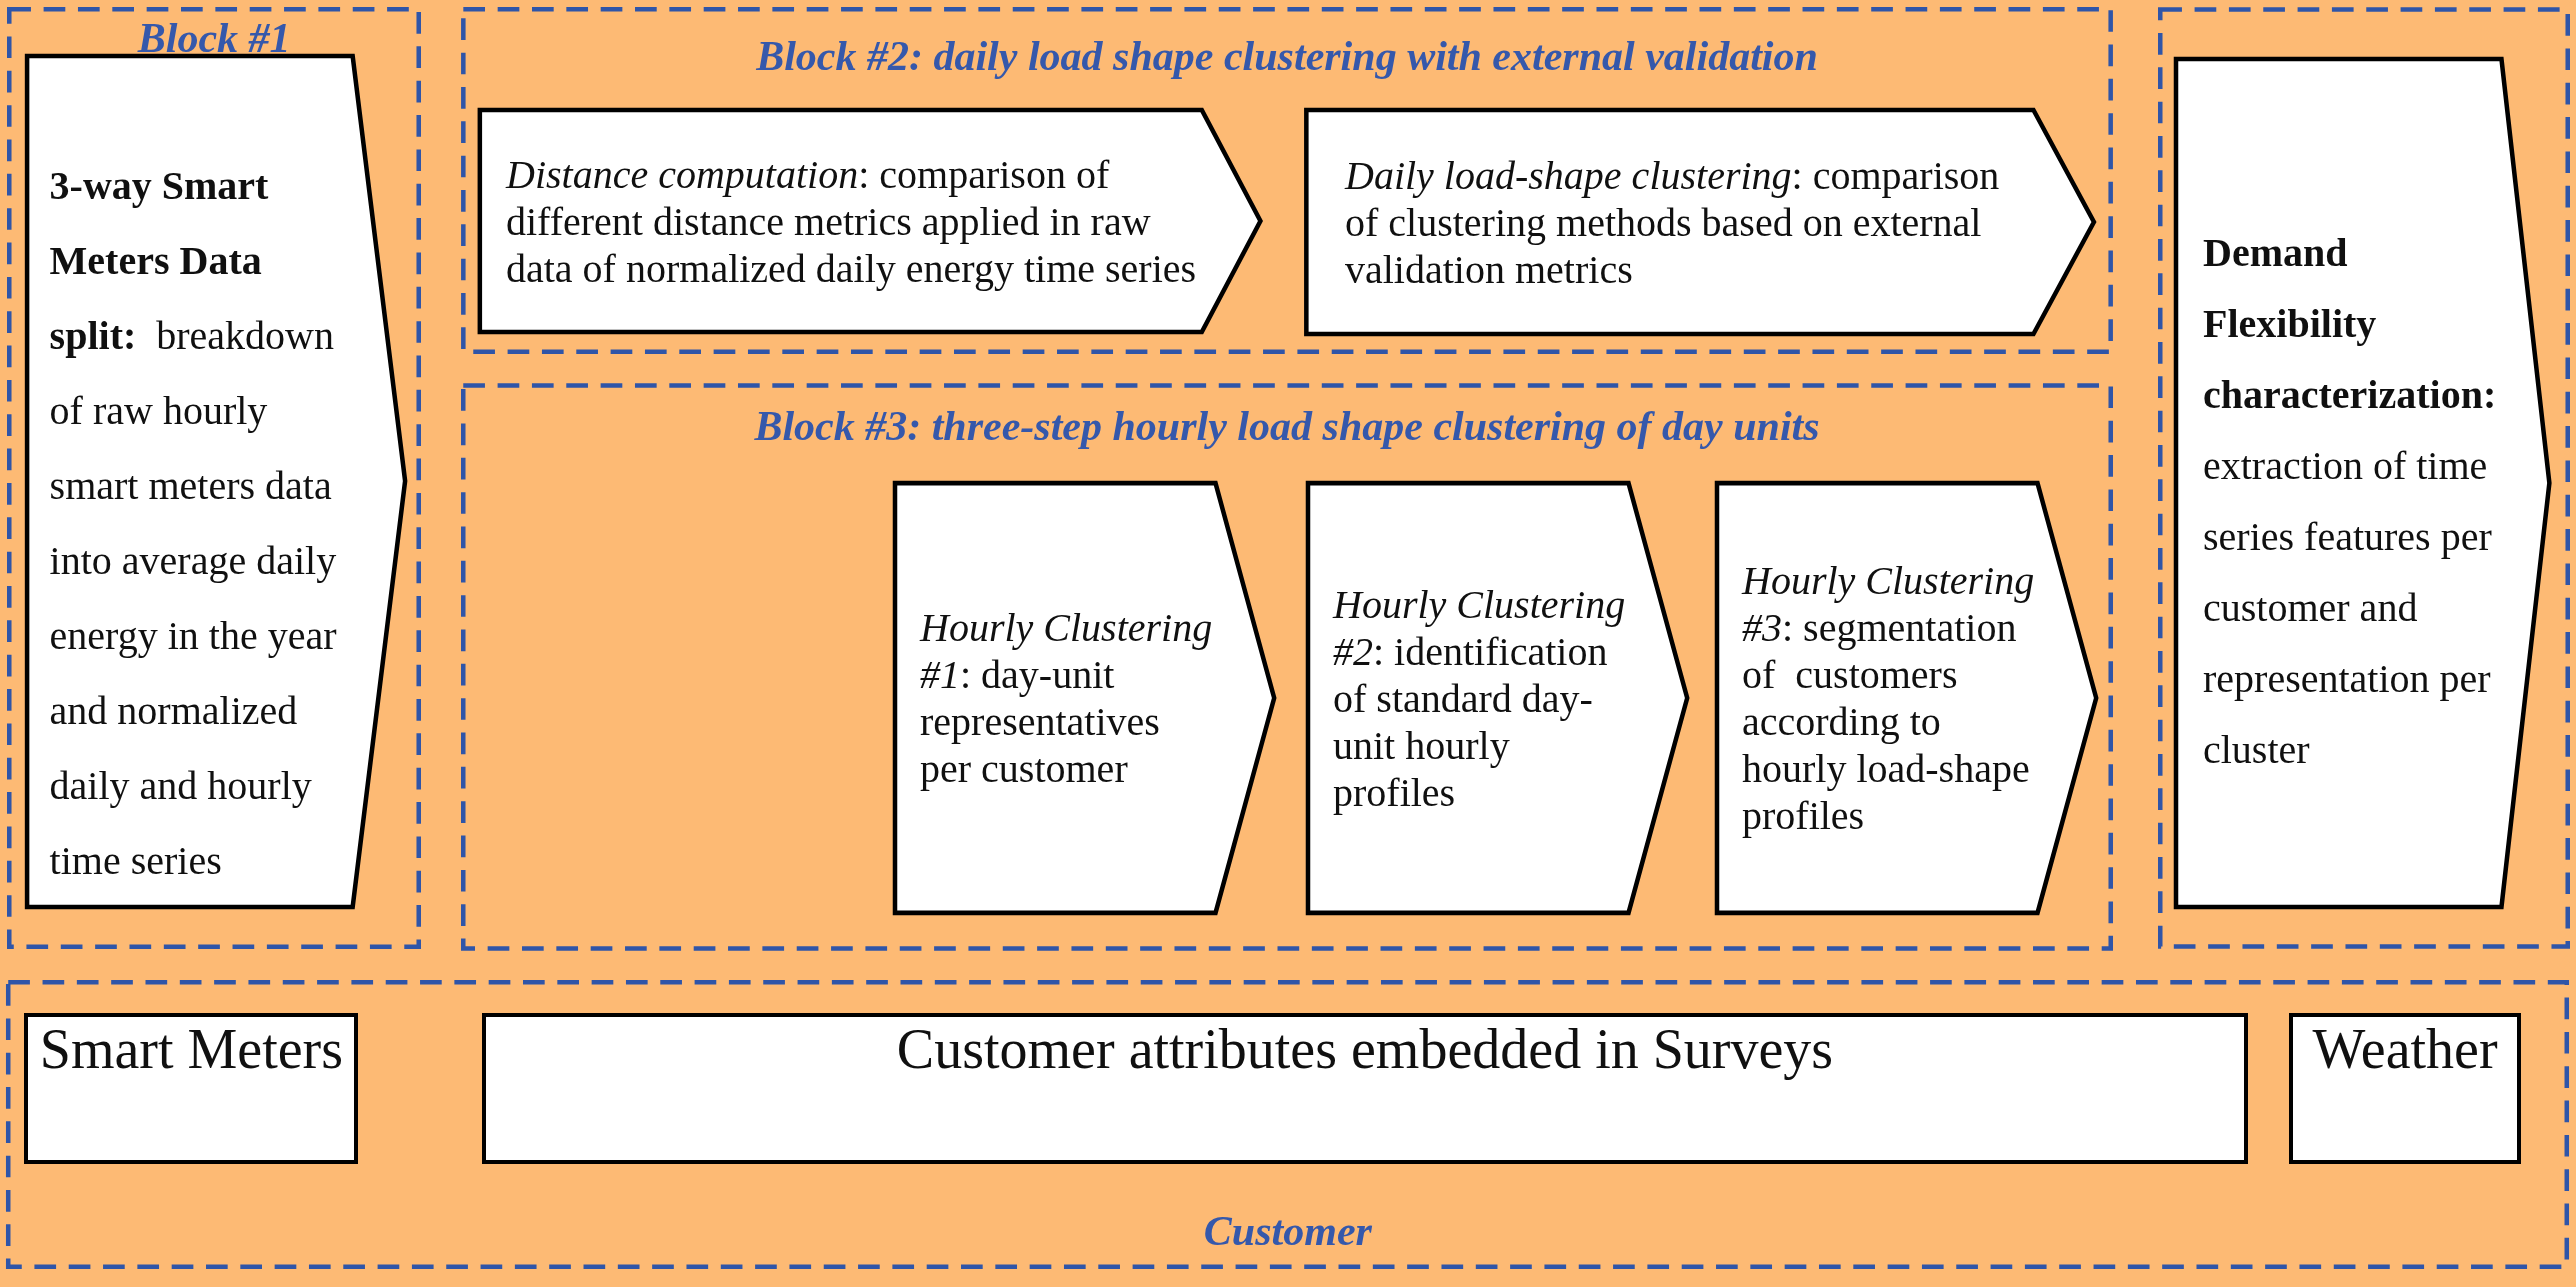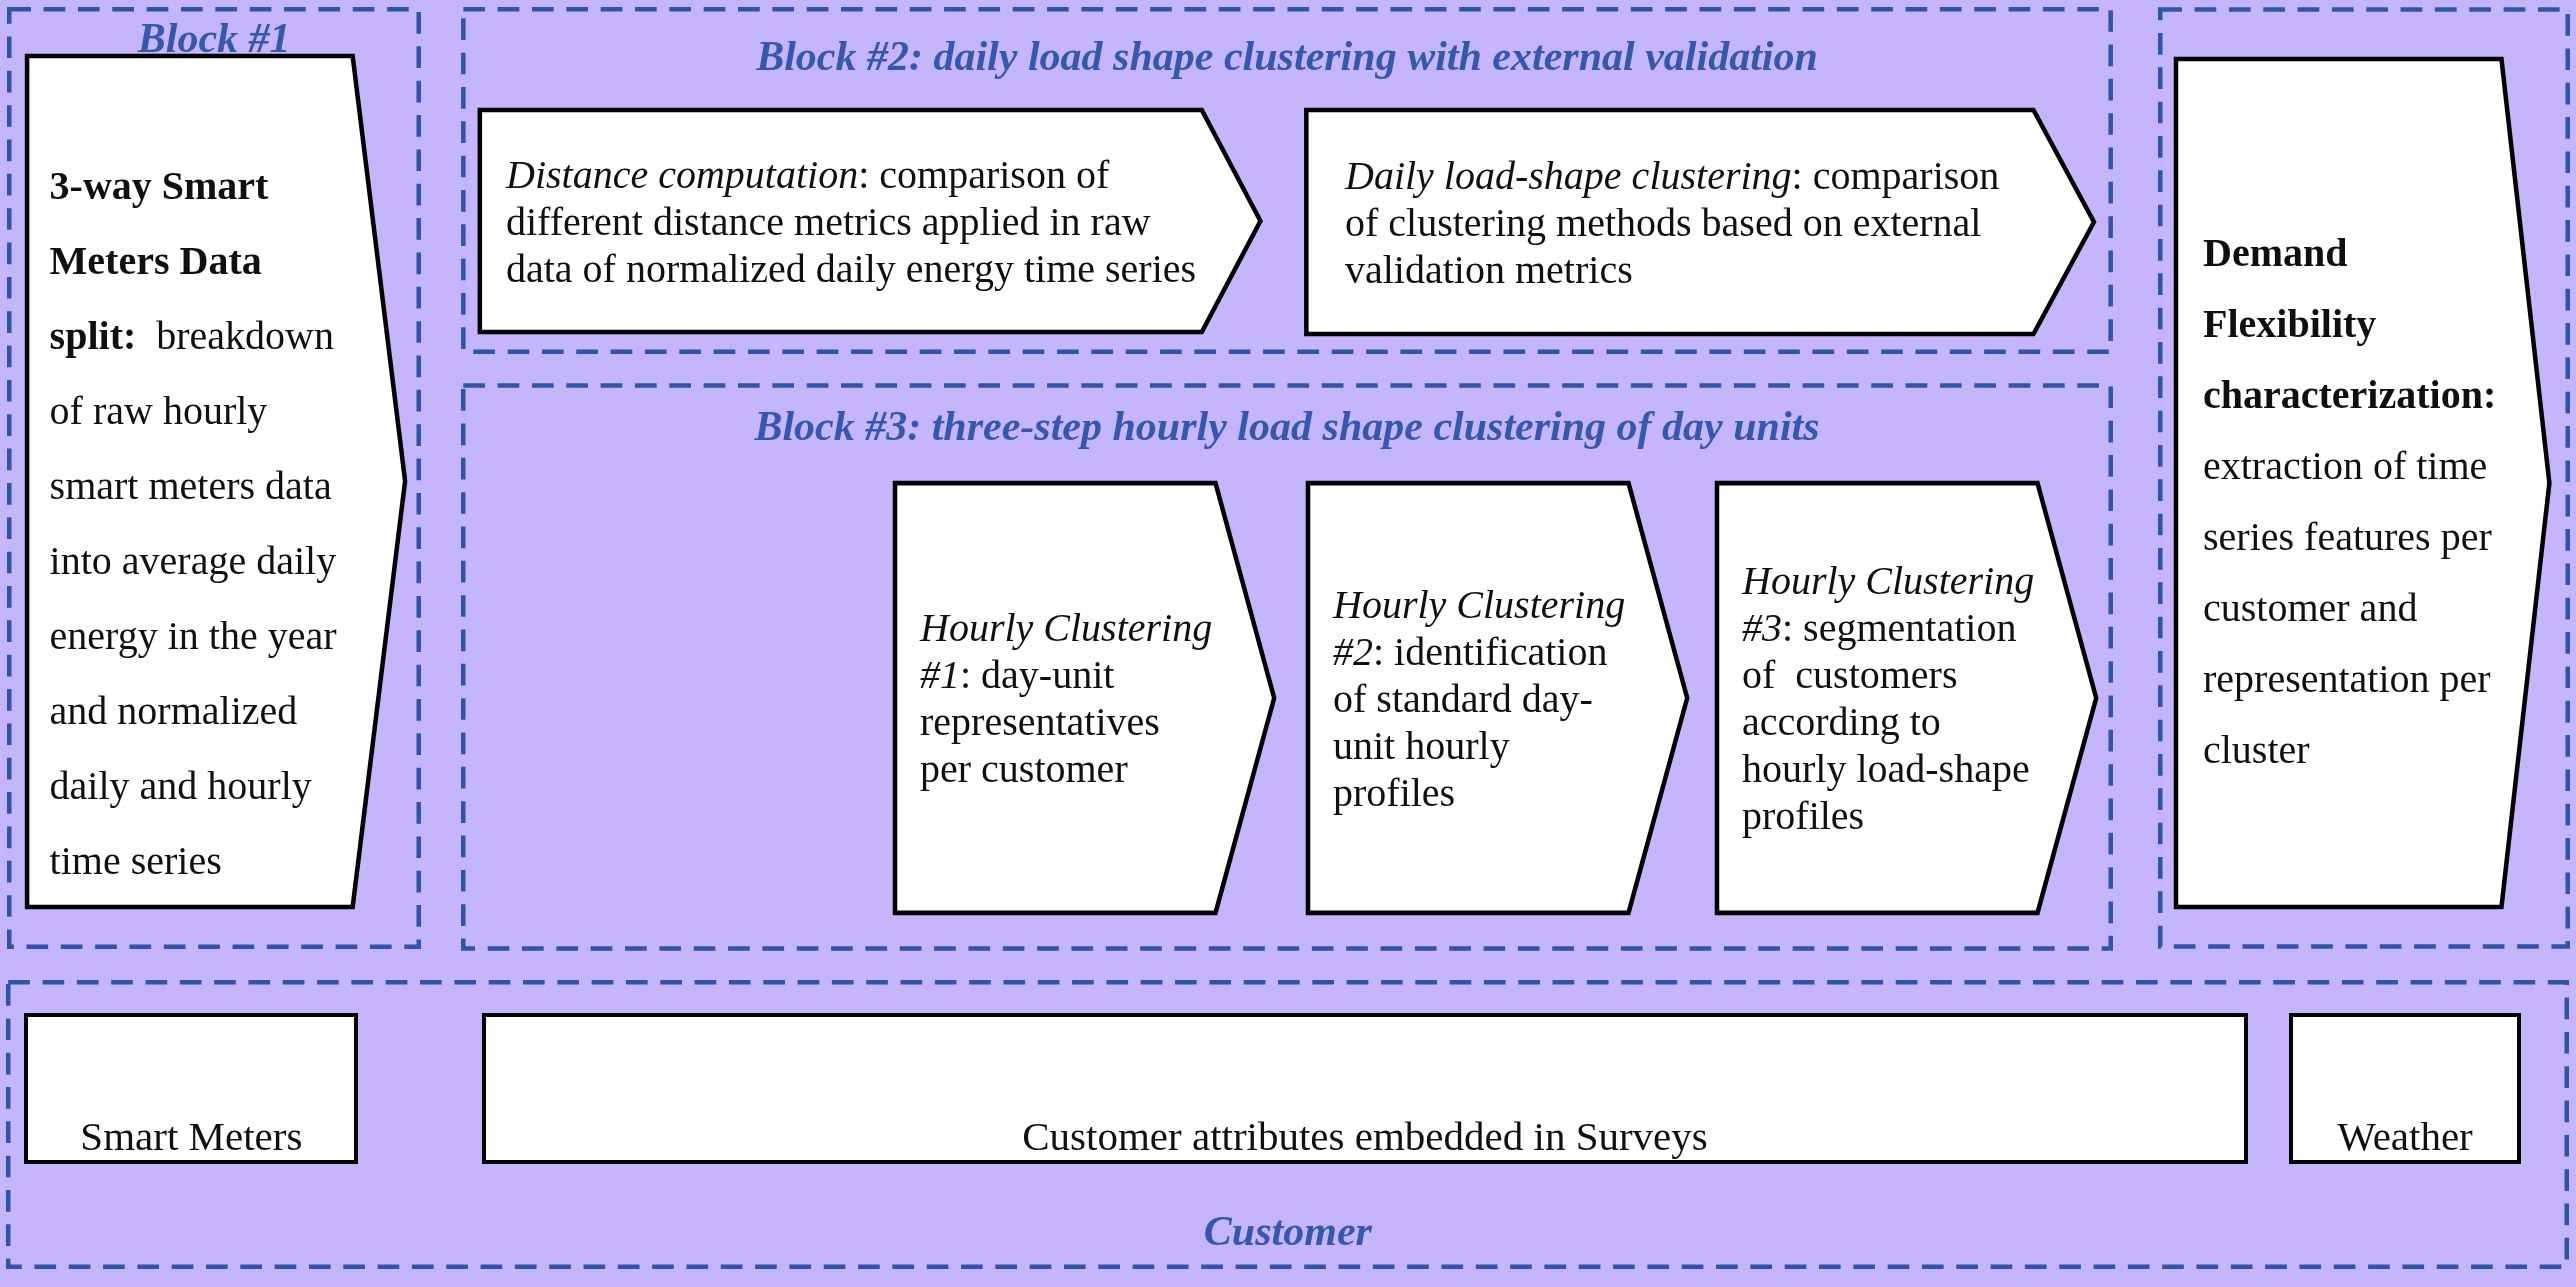--- a/index.html
+++ b/index.html
@@ -1,19 +1,19 @@
 <!DOCTYPE html>
 <html style="font-size:14.5px"><head>
 <meta charset="utf-8">
 <style>
   html,body{margin:0;padding:0;background:#ffffff;}
   .canvas{
     position:relative;
     width:2576px;height:1287px;
-    background:#c4b5fd;
+    background:#fdba74;
     font-family:"Liberation Serif", serif;
     color:#101010;
     overflow:hidden;
   }
   .dashc{position:absolute;}
   .dashc svg{position:absolute;inset:0;overflow:visible;}
   .btitle{
     position:absolute;
     text-align:center;
     font-weight:bold;font-style:italic;
@@ -31,22 +31,22 @@
   .stext.toppad{justify-content:flex-start;}
   .lh-wide{line-height:75px;}
   .lh-mid{line-height:71px;}
   .lh-tight{line-height:47px;font-family:Liberation Serif, serif;}
   .lead-b{font-weight:bold;}
   .lead-i{font-style:italic;}
   .dbox{
     position:absolute;
     border:4.5px solid #000;
     box-sizing:border-box;
-    display:flex;align-items:flex-end;justify-content:center;
-    font-size:41px;
+    display:flex;align-items:flex-start;justify-content:center;
+    font-size:56px;
     background:#fff;
   }
 </style>
 </head>
 <body>
 
 <div class="canvas">
 
   <div class="dashc" style="left:7.2px;top:7.2px;width:414px;height:942px">
     <svg width="414" height="942" viewBox="0 0 458 1042">

